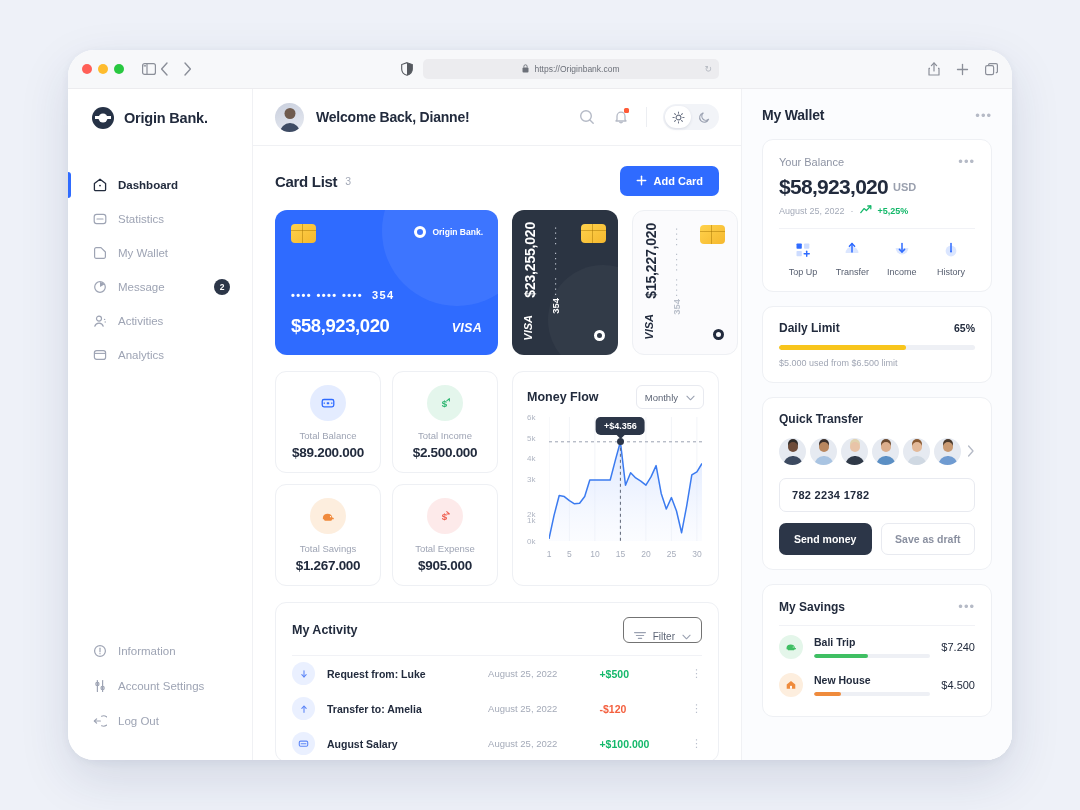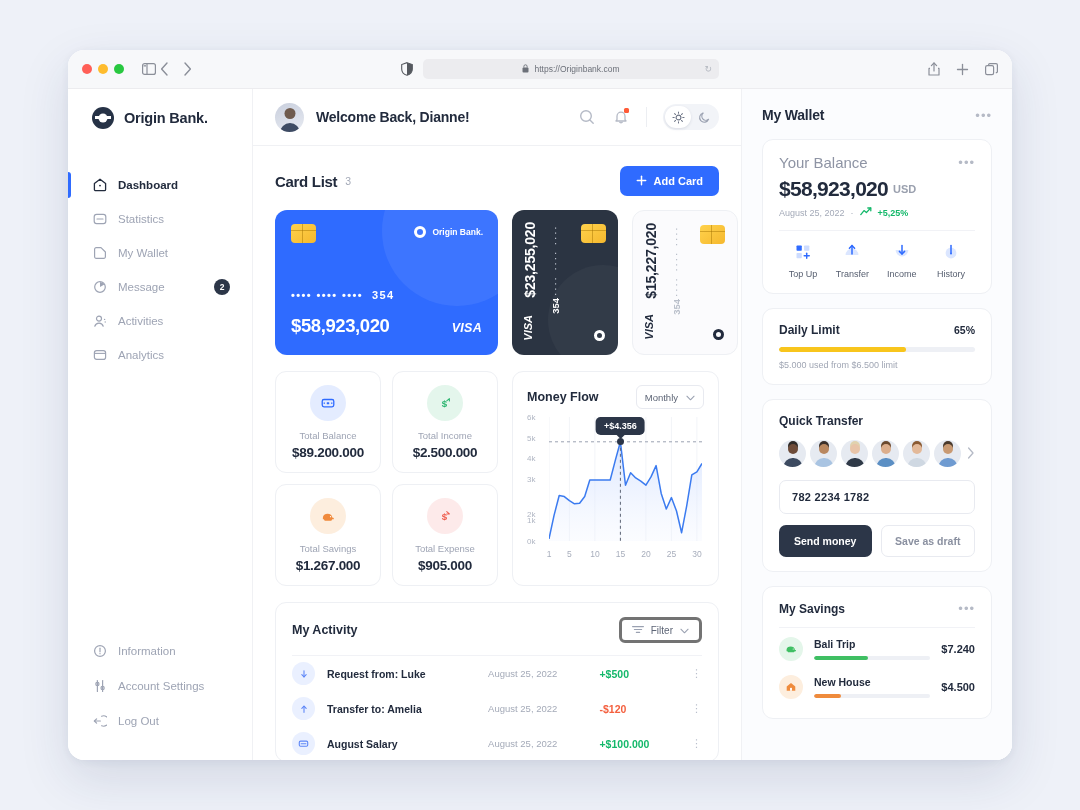--- a/index.html
+++ b/index.html
@@ -6,21 +6,21 @@
   body {
     width:1080px; height:810px;
     background:#eef1f8;
     font-family:"Liberation Sans", sans-serif;
     overflow:hidden;
   }
   .window {
     position:absolute; left:68px; top:50px;
     width:944px; height:710px;
     background:#fff;
-    border-radius:16px;
+    border-radius:26px;
     overflow:hidden;
     box-shadow:0 18px 50px rgba(30,45,90,.13), 0 2px 8px rgba(30,45,90,.06);
     display:flex; flex-direction:column;
   }
   
   .chrome {
     height:39px; background:#f7f8fa; border-bottom:1px solid #ececef;
     display:flex; align-items:center; padding:0 14px; flex:0 0 39px;
   }
   .dots { display:flex; gap:6px; margin-right:18px; }
@@ -191,38 +191,38 @@
     position:absolute; background:#2c3648; color:#fff; font-size:9px; font-weight:700;
     padding:4px 8px; border-radius:5px; transform:translate(-50%,-100%); white-space:nowrap; z-index:3;
   }
   .tip::after{ content:""; position:absolute; left:50%; bottom:-4px; transform:translateX(-50%);
                border-left:4px solid transparent; border-right:4px solid transparent; border-top:4px solid #2c3648; }
 
   
   .activity { background:#fff; border:1px solid #eef0f4; border-radius:11px; margin-top:16px; padding:14px 16px 0; }
   .act-head { display:flex; align-items:center; padding-bottom:12px; border-bottom:1px solid #f1f2f6; }
   .act-title { font-size:12.5px; font-weight:700; color:#222b3d; }
-  .filter { margin-left:auto; height:26px; padding:0 10px; border:3px solid #737373; border-radius:6px;
-            display:flex; align-items:center; gap:7px; font-size:10px; color:#5d6576; cursor:pointer; background:#fff; }
+  .filter { margin-left:auto; height:26px; padding:0 10px; border:1px solid #737373; border-radius:6px;
+            display:flex; align-items:flex-end; gap:7px; font-size:10px; color:#5d6576; cursor:pointer; background:#fff; }
   .act-row { display:flex; align-items:center; height:35px; gap:12px; }
   .act-ico { width:23px; height:23px; border-radius:50%; background:#eaf0ff; color:#5d86f7;
              display:flex; align-items:center; justify-content:center; font-size:10px; flex:0 0 23px; }
   .act-name { font-size:10.5px; font-weight:700; color:#222b3d; width:150px; }
   .act-date { font-size:9.5px; color:#a4aab8; width:100px; }
   .act-amt { font-size:10.5px; font-weight:700; width:80px; }
   .act-amt.pos{color:#14b86a;} .act-amt.neg{color:#f4603f;}
   .kebab { margin-left:auto; color:#b9bfcc; font-size:11px; line-height:3px; letter-spacing:0; cursor:pointer; }
 
   
   .right { width:270px; flex:0 0 270px; background:#fbfcfe; padding:18px 20px 0; overflow:hidden; }
   .rp-head { display:flex; align-items:center; margin-bottom:16px; }
   .rp-title { font-size:14px; font-weight:700; color:#222b3d; letter-spacing:-.2px; }
   .dots3 { margin-left:auto; color:#b5bac6; font-size:13px; letter-spacing:1px; cursor:pointer; }
   .panel { background:#fff; border:1px solid #eef0f4; border-radius:11px; padding:14px 16px; margin-bottom:14px; }
-  .bal-lbl { font-size:15px; color:#8e94a4; }
+  .bal-lbl { font-size:11px; color:#8e94a4; }
   .bal-row { display:flex; align-items:center; }
   .bal-amt { font-size:21px; font-weight:700; color:#222b3d; letter-spacing:-.7px; margin:6px 0 6px; }
   .bal-cur { font-size:11px; color:#9aa0ae; font-weight:700; margin-left:5px; }
   .bal-meta { font-size:9px; color:#a4aab8; display:flex; align-items:center; gap:6px; }
   .up { color:#14b86a; font-weight:700; }
   .hr { height:1px; background:#f1f2f6; margin:12px 0 11px; }
   .actions { display:flex; justify-content:space-between; }
   .action { text-align:center; cursor:pointer; width:48px; }
   .action-ic { width:20px; height:20px; margin:0 auto 7px; color:#5d86f7; display:flex; align-items:center; justify-content:center; }
   .action-lb { font-size:9px; color:#555d6e; }
@@ -253,21 +253,21 @@
 
   .sv-head { display:flex; align-items:center; padding-bottom:11px; border-bottom:1px solid #f1f2f6; }
   .sv-title { font-size:12px; font-weight:700; color:#222b3d; }
   .sv-row { display:flex; align-items:center; gap:11px; padding:9px 0 5px; }
   .sv-ico { width:24px; height:24px; border-radius:50%; flex:0 0 24px;
             display:flex; align-items:center; justify-content:center; font-size:10px; }
   .sv-mid { flex:1; min-width:0; }
   .sv-name { font-size:10.5px; font-weight:700; color:#222b3d; margin-bottom:6px; }
   .sv-bar { height:4px; border-radius:2px; background:#eef0f5; overflow:hidden; }
   .sv-fill { height:100%; border-radius:2px; }
-  .sv-amt { font-size:11px; font-weight:700; color:#222b3d; }
+  .sv-amt { font-size:11px; font-weight:400; color:#222b3d; }
 </style>
 <style>.av:nth-child(1)::before{background:#6d4b39;box-shadow:0 -3px 0 0 #2e2a28;}.av:nth-child(1)::after{background:#3c4a60;}</style><style>.av:nth-child(2)::before{background:#b9875f;box-shadow:0 -3px 0 0 #3a2f2a;}.av:nth-child(2)::after{background:#a9c4e2;}</style><style>.av:nth-child(3)::before{background:#e8c4a8;box-shadow:0 -3px 0 0 #e0d2ae;}.av:nth-child(3)::after{background:#2f3947;}</style><style>.av:nth-child(4)::before{background:#dcae8c;box-shadow:0 -3px 0 0 #6b4a2f;}.av:nth-child(4)::after{background:#5b8fc4;}</style><style>.av:nth-child(5)::before{background:#e3b999;box-shadow:0 -3px 0 0 #8a5a32;}.av:nth-child(5)::after{background:#cfd8e2;}</style><style>.av:nth-child(6)::before{background:#c99a73;box-shadow:0 -3px 0 0 #4a3a2c;}.av:nth-child(6)::after{background:#6f9bd1;}</style></head>
 <body>
 
 <div class="window">
 
   <div class="chrome">
     <div class="dots">
       <span class="dot r"></span>
       <span class="dot y"></span>

